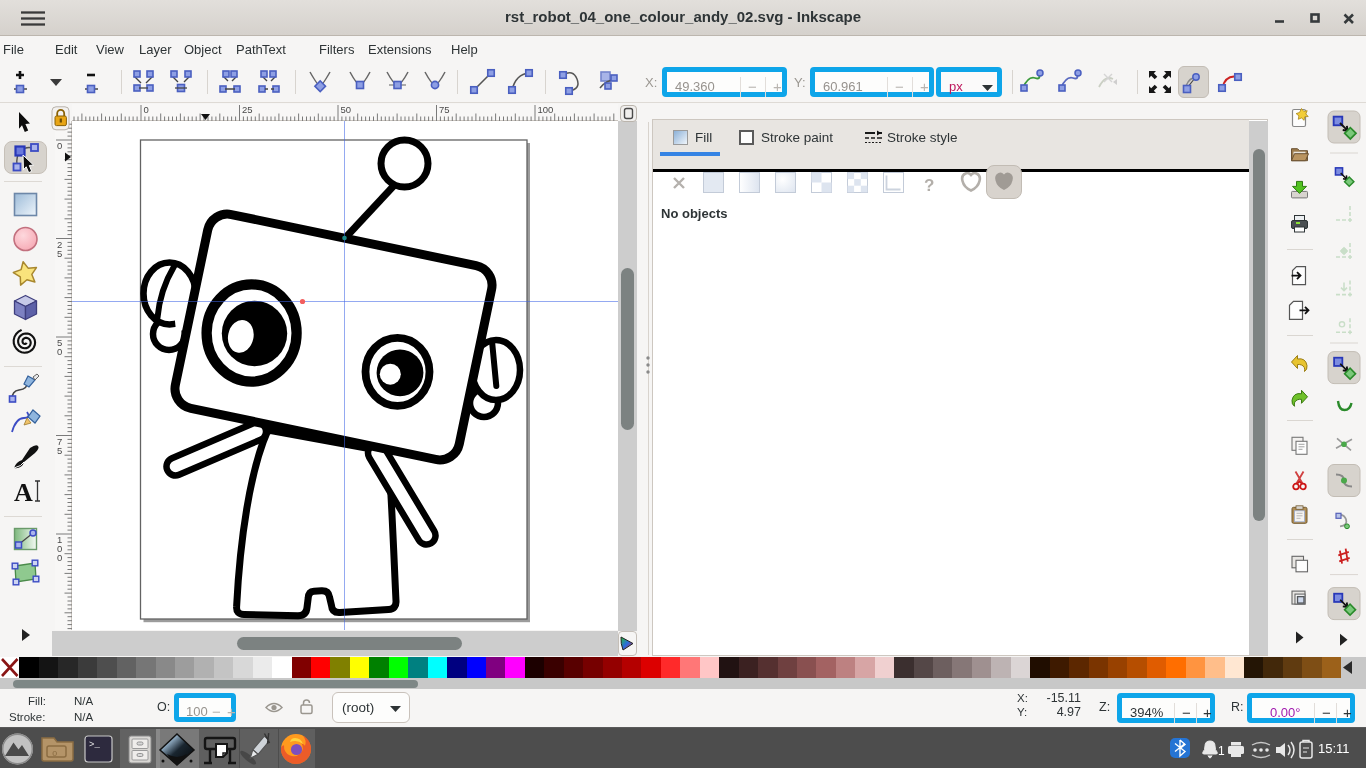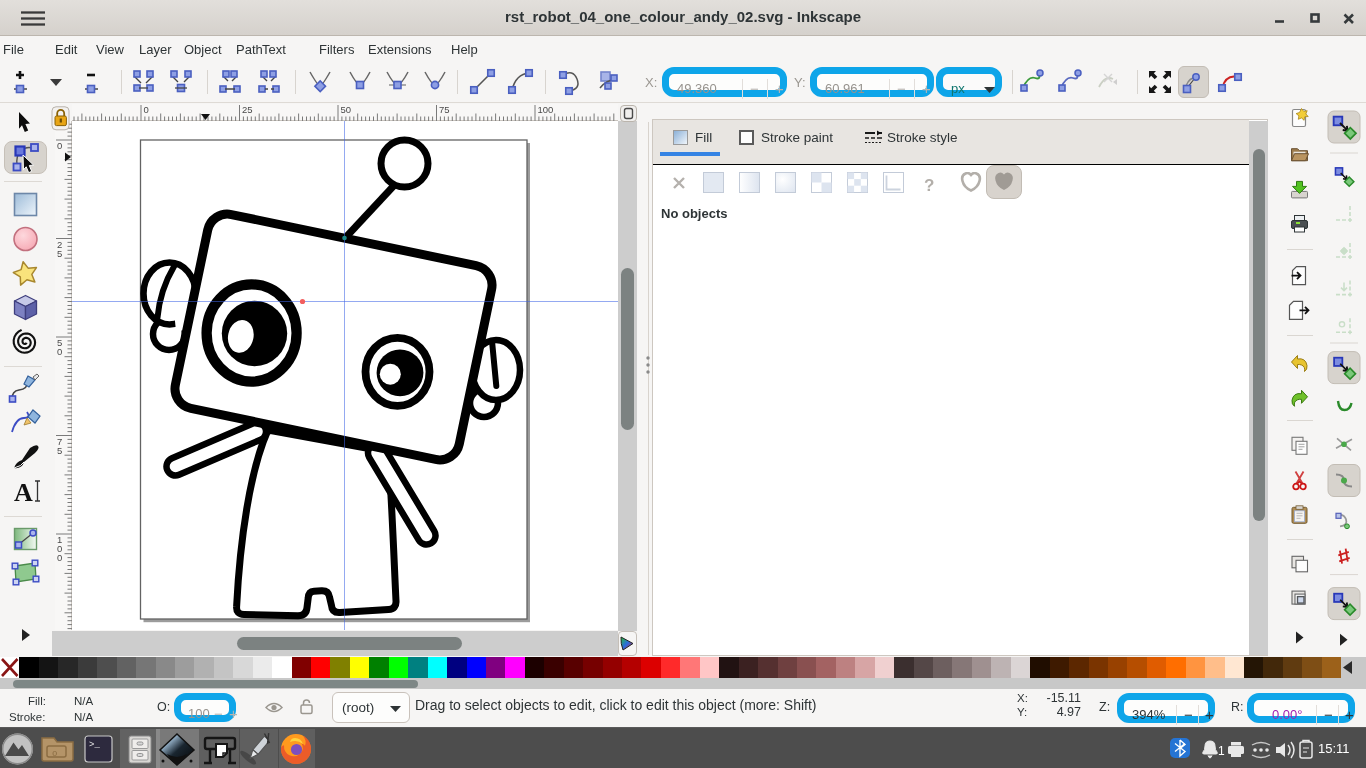--- a/index.html
+++ b/index.html
@@ -7,21 +7,21 @@
 .abs{position:absolute}
 
 #titlebar{position:absolute;left:0;top:0;width:1366px;height:36px;background:linear-gradient(#e2dfdb,#d5d1cc);border-bottom:1px solid #bcb6ae}
 #title{position:absolute;left:0;right:0;top:8px;text-align:center;font-size:15px;font-weight:bold;color:#2e3436}
 
 #menubar{position:absolute;left:0;top:36px;width:1366px;height:26px;background:#f6f5f4}
 #menubar span{position:absolute;top:6px;font-size:13px;color:#2e3436}
 
 #toolbar{position:absolute;left:0;top:62px;width:1366px;height:41px;background:#f6f5f4;border-bottom:1px solid #dedad5}
 .tsep{position:absolute;top:70px;width:1px;height:24px;background:#d8d4cf}
-.spin{position:absolute;height:30px;background:#fdfdfc;border:7px solid #0ea5e9;border-radius:12px;font-size:13px}
+.spin{position:absolute;height:30px;background:#fdfdfc;border:5px solid #0ea5e9;border-radius:4px;font-size:13px}
 .spin .val{position:absolute;left:8px;top:7px;color:#97938e}
 .spin .mm{position:absolute;top:6px;color:#b9b5b0;font-size:15px}
 .spin .sl{position:absolute;top:5px;width:1px;height:20px;background:#e2deda}
 
 #toolbox{position:absolute;left:0;top:103px;width:52px;height:553px;background:#f6f5f4}
 .tbsep{position:absolute;left:4px;width:38px;height:1px;background:#ddd9d4}
 #nodesel{position:absolute;left:4px;top:141px;width:43px;height:33px;background:#d7d3cd;border:1px solid #c6c0b8;border-radius:8px}
 
 #rulcorner{position:absolute;left:52px;top:104px;width:20px;height:17px;background:#f6f5f4}
 #rulerH{position:absolute;left:72px;top:104px;width:546px;height:17px;background:#f8f7f6;border-bottom:1px solid #c9c4be}
@@ -29,21 +29,21 @@
 
 #canvas{position:absolute;left:72px;top:121px;width:546px;height:509px;background:#ffffff;overflow:hidden}
 #vscroll{position:absolute;left:618px;top:121px;width:19px;height:510px;background:#cdcdcd}
 #vthumb{position:absolute;left:621px;top:268px;width:13px;height:162px;background:#7c8281;border-radius:6.5px}
 #hscroll{position:absolute;left:52px;top:631px;width:566px;height:25px;background:#cdcdcd}
 #hthumb{position:absolute;left:237px;top:637px;width:225px;height:13px;background:#7c8281;border-radius:6.5px}
 #cornerbtn{position:absolute;left:620px;top:105px;width:17px;height:17px;background:#f1efed;border:1px solid #bab4ac;border-radius:4px}
 #cmsbtn{position:absolute;left:618px;top:631px;width:19px;height:25px;background:#f6f5f4;border:1px solid #c5bfb8;border-radius:4px}
 
 #dock{position:absolute;left:652px;top:119px;width:616px;height:537px;background:#ffffff;border:1px solid #cdc7c0}
-#tabbar{position:absolute;left:0px;top:0px;width:596px;height:45px;background:#e8e5e1;border-bottom:1px solid #000000}
+#tabbar{position:absolute;left:0px;top:0px;width:596px;height:52px;background:#e8e5e1;border-bottom:3px solid #000000}
 .tabtxt{position:absolute;top:10px;font-size:13.5px;color:#2e3436}
 #tabline{position:absolute;left:7px;top:32px;width:60px;height:4px;background:#3584e4}
 #noobj{position:absolute;left:8px;top:86px;font-size:13px;font-weight:bold;color:#2e3436}
 #dockscroll{position:absolute;left:596px;top:1px;width:19px;height:534px;background:#cdcdcd}
 #dockthumb{position:absolute;left:3.5px;top:28px;width:12px;height:372px;background:#7c8281;border-radius:6px}
 
 #palette{position:absolute;left:0;top:657px;width:1366px;height:21px;background:#c8c8c8;overflow:hidden;white-space:nowrap;font-size:0}
 #palette .sw{display:inline-block;width:19.45px;height:21px}
 #palscroll{position:absolute;left:0;top:678px;width:1366px;height:11px;background:#c8c8c8}
 #palthumb{position:absolute;left:13px;top:2px;width:405px;height:8px;background:#7e8786;border-radius:4px}
@@ -175,21 +175,21 @@
       <span class="mm" style="left:106px">+</span>
     </div>
 <div class="spin" style="left:810px;top:67px;width:124px">
 <span class="val">60.961</span>
       <span class="sl" style="left:72px"></span>
       <span class="mm" style="left:80px">−</span>
       <span class="sl" style="left:97px"></span>
       <span class="mm" style="left:105px">+</span>
     </div>
 <div class="spin" style="left:936px;top:67px;width:66px;background:#fbfafa">
-<span class="val" style="color:#0f766e">px</span>
+<span class="val" style="color:#be185d">px</span>
 <svg class="abs" style="left:40px;top:12px" width="13" height="8">
         <path d="M1,1 h11 l-5.5,6 z" fill="#2e3436"></path>
       </svg>
     </div>
 <div class="tsep" style="left:121px"></div>
     <div class="tsep" style="left:207px"></div>
     <div class="tsep" style="left:295px"></div>
     <div class="tsep" style="left:457px"></div>
     <div class="tsep" style="left:545px"></div>
     <div class="tsep" style="left:1012px"></div>
@@ -572,21 +572,20 @@
       <svg class="abs" style="left:299px;top:9px" width="15" height="17" viewBox="0 0 15 17">
         <rect x="2" y="7" width="11" height="8.5" rx="1.5" fill="none" stroke="#9a968f" stroke-width="1.5"></rect>
         <path d="M4.5,7 v-2 a3,3 0 0 1 6,0" fill="none" stroke="#9a968f" stroke-width="1.5"></path>
       </svg>
       <div class="abs" style="left:332px;top:3px;width:78px;height:31px;background:#fdfdfc;border:1px solid #c9c2bb;border-radius:6px">
         <span class="abs" style="left:9px;top:7px;font-size:13.5px">(root)</span>
         <svg class="abs" style="left:56px;top:12px" width="13" height="8">
           <path d="M1,1 h11 l-5.5,6 z" fill="#2e3436"></path>
         </svg>
       </div>
-      <span class="abs" style="left:415px;top:8px;font-size:14px;color:#2e3436">Drag to select objects to edit, click to edit this object (more: Shift)</span>
       <span class="abs" style="left:1017px;top:3px;font-size:11.5px">X:</span>
       <span class="abs" style="left:1081px;top:2px;font-size:12.5px">
         <span style="position:absolute;right:0">-15.11</span>
       </span>
       <span class="abs" style="left:1017px;top:17px;font-size:11.5px">Y:</span>
       <span class="abs" style="left:1081px;top:16px;font-size:12.5px">
         <span style="position:absolute;right:0">4.97</span>
       </span>
       <span class="abs" style="left:1099px;top:11px;font-size:12.5px">Z:</span>
       <div class="spin" style="left:1117px;top:4px;width:98px;height:30px">

